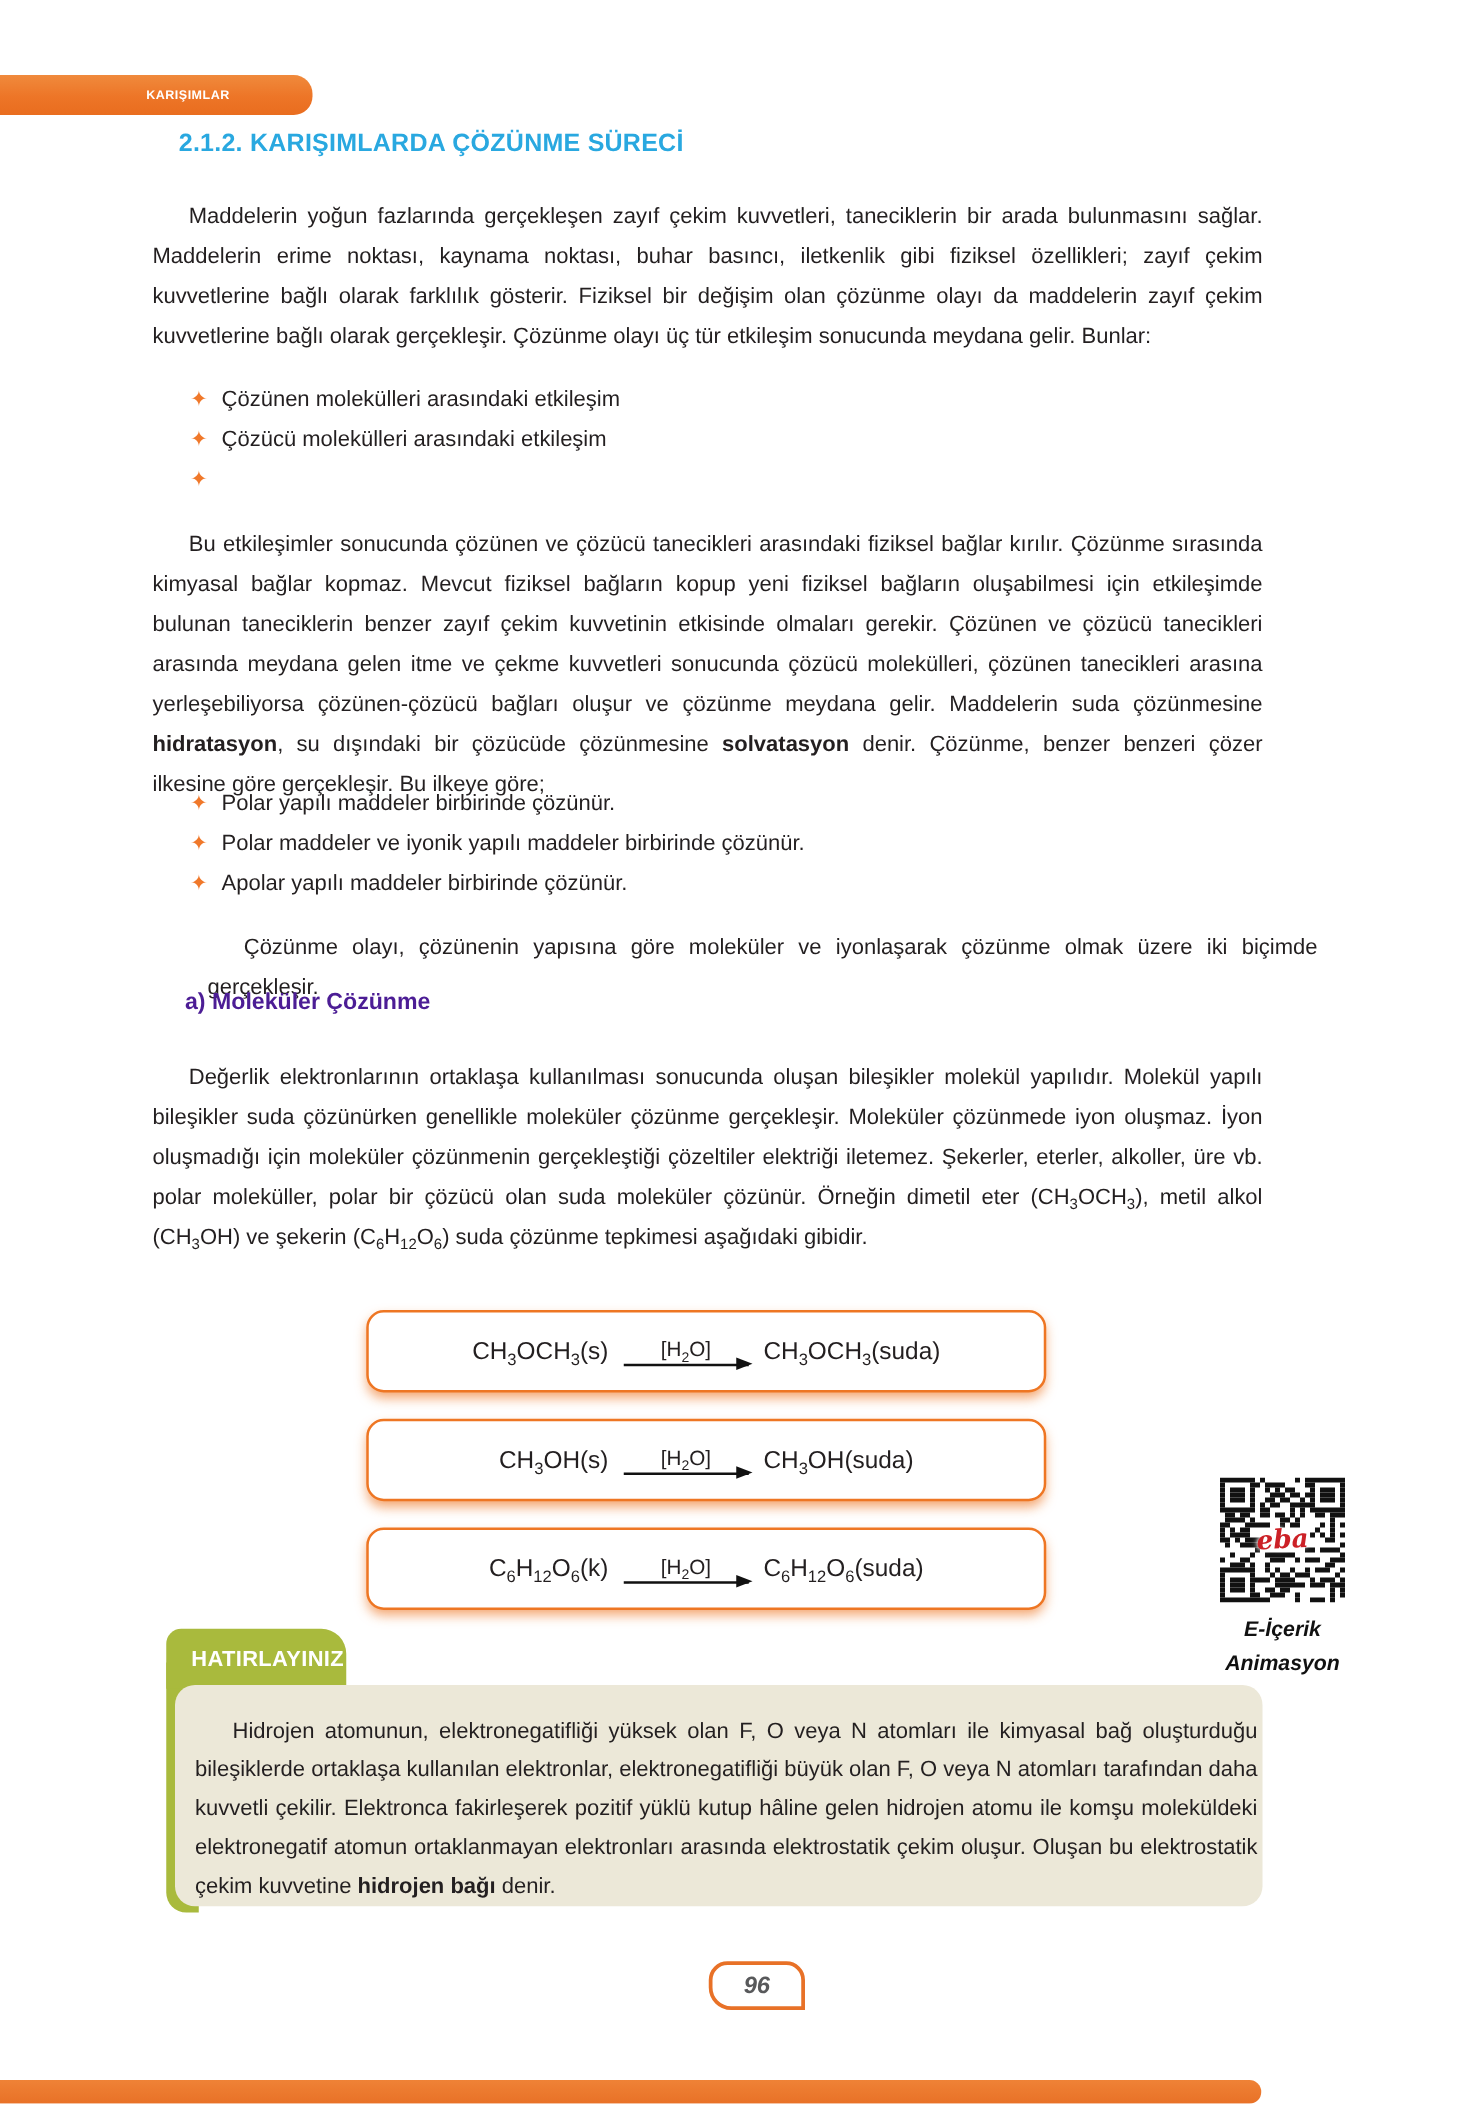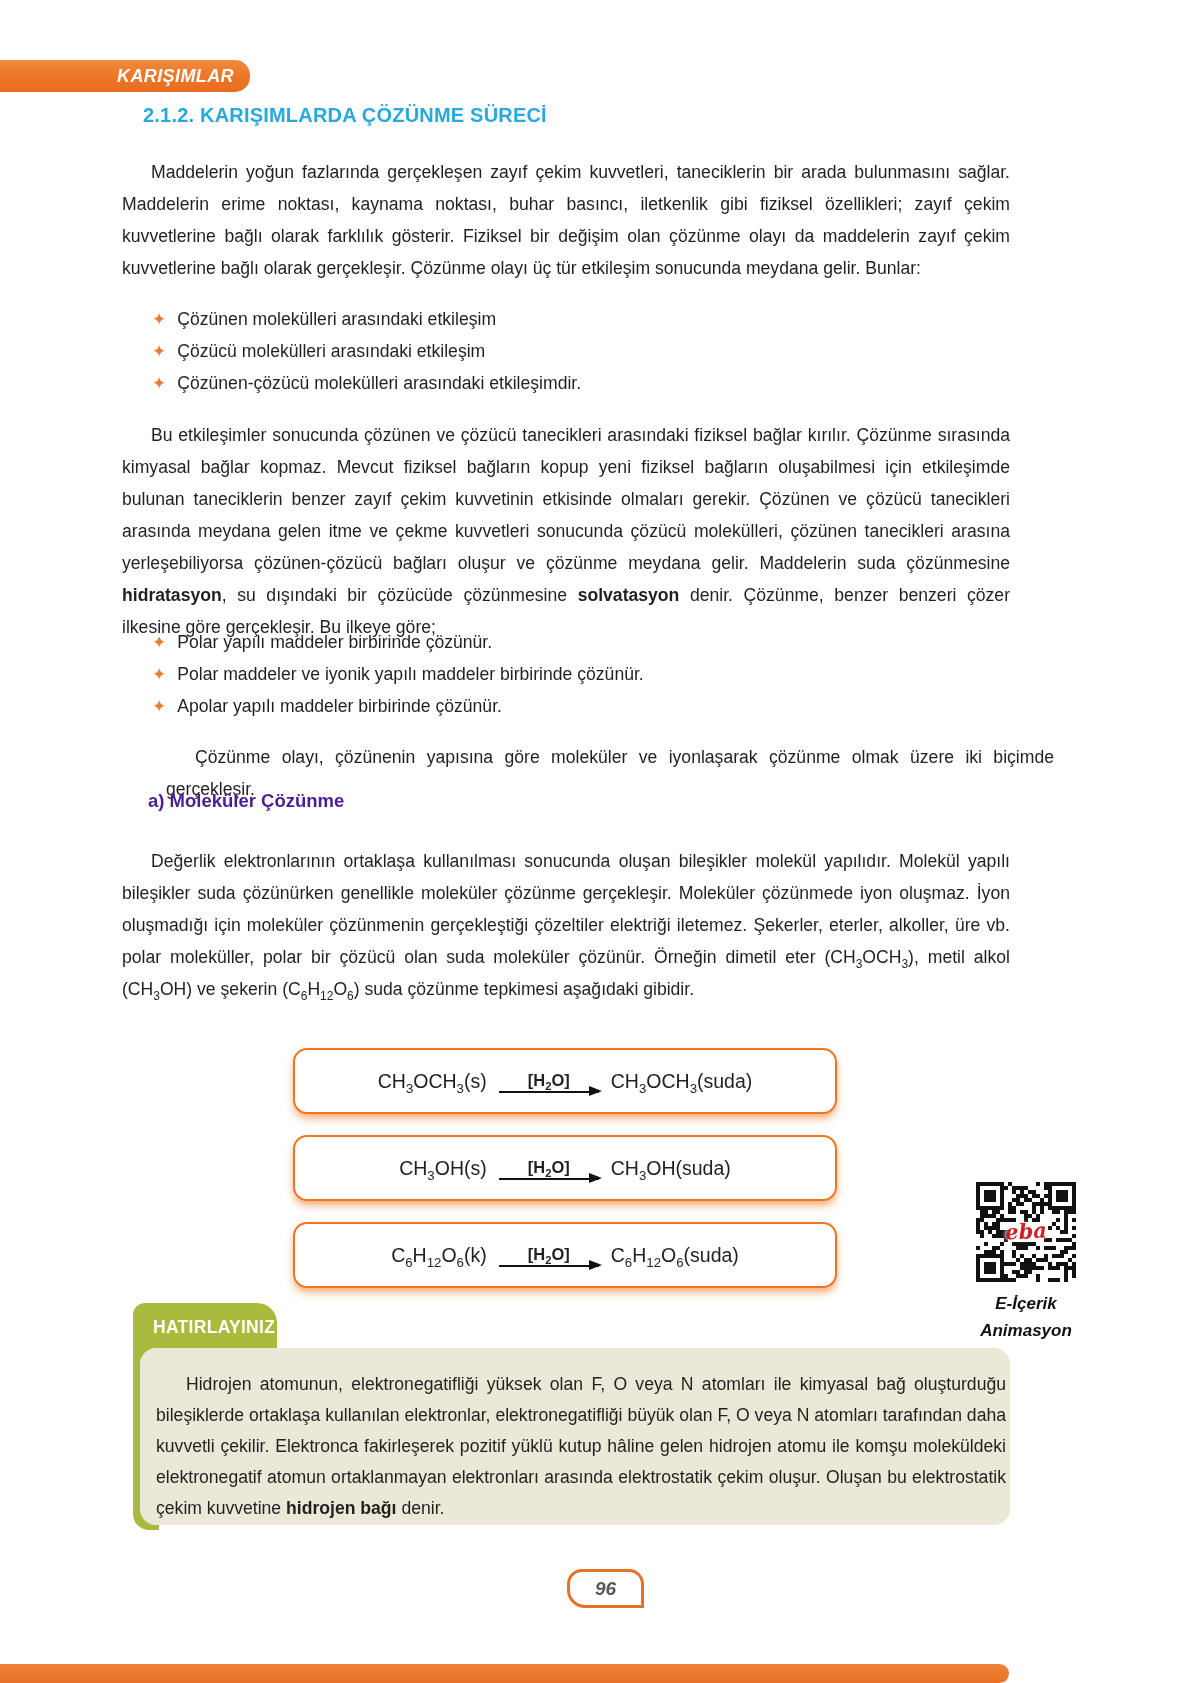--- a/index.html
+++ b/index.html
@@ -9,22 +9,22 @@
     font-family:"Liberation Sans","DejaVu Sans",sans-serif;color:#231f20;
   }
   
   .banner-tab{
     position:absolute;left:0;top:60px;width:250px;height:32px;
     background:linear-gradient(180deg,#f08a3c,#ed7527 55%,#e96d1f);
     border-radius:0 15px 15px 0;
     display:flex;align-items:center;
   }
   .banner-tab span{
-    margin-left:117px;color:#fff;font-weight:bold;font-style:italic;
-    font-size:18px;letter-spacing:.4px;
+    margin-left:117px;color:#fff;font-weight:bold;
+    font-size:10px;letter-spacing:.4px;
   }
   
   .h-blue{
     position:absolute;left:143px;top:104px;
     color:#29a8e0;font-weight:bold;font-size:20px;letter-spacing:.2px;
   }
   .h-pink{
     position:absolute;left:148px;top:790px;
     color:#4c1d95;font-weight:bold;font-size:18.5px;
   }
@@ -44,21 +44,21 @@
   .star{color:#f0782a;font-size:17px;margin-right:11px;line-height:1;}
   
   .eq-box{
     position:absolute;left:293px;width:540px;height:62px;background:#fff;
     border:2.5px solid #ee7623;border-radius:14px;
     box-shadow:0 5px 9px -1px rgba(238,118,35,.65);
     display:flex;align-items:center;justify-content:center;
     font-size:19.5px;
   }
   #eq1{top:1048px;} #eq2{top:1135px;text-align:center;} #eq3{top:1222px;}
-  .rxn-arrow{display:flex;flex-direction:column;align-items:center;margin:0 12px;transform:translateY(5px);font-weight:bold;}
+  .rxn-arrow{display:flex;flex-direction:column;align-items:center;margin:0 12px;transform:translateY(5px);}
   .rxn-cond{font-size:16.5px;line-height:1;margin-bottom:3px;}
   .arrow-line{position:relative;width:100px;height:0;border-bottom:2.6px solid #111;margin-bottom:7px;}
   .arrow-line::after{
     content:"";position:absolute;right:-3px;top:-5px;
     border-left:13px solid #111;border-top:5px solid transparent;border-bottom:5px solid transparent;
   }
   
   .qr-block{position:absolute;left:961px;top:1182px;width:130px;text-align:center;}
   .qr-wrap{position:relative;width:100px;height:100px;margin:0 auto;}
   .qr-logo{
@@ -116,21 +116,20 @@
     <li>
         <span class="star">✦</span>
         <span>Çözünen molekülleri arasındaki etkileşim</span>
       </li>
     <li>
         <span class="star">✦</span>
         <span>Çözücü molekülleri arasındaki etkileşim</span>
       </li>
     <li>
         <span class="star">✦</span>
-        <span>Çözünen-çözücü molekülleri arasındaki etkileşimdir.</span>
       </li>
   </ul>
 
   <p class="para" id="p2"><span>Bu etkileşimler sonucunda çözünen ve çözücü tanecikleri arasındaki fiziksel bağlar kırılır. Çözünme sırasında kimyasal bağlar kopmaz. Mevcut fiziksel bağların kopup yeni fiziksel bağların oluşabilmesi için etkileşimde bulunan taneciklerin benzer zayıf çekim kuvvetinin etkisinde olmaları gerekir. Çözünen ve çözücü tanecikleri arasında meydana gelen itme ve çekme kuvvetleri sonucunda çözücü molekülleri, çözünen tanecikleri arasına yerleşebiliyorsa çözünen-çözücü bağları oluşur ve çözünme meydana gelir. Maddelerin suda çözünmesine </span><span class="b">hidratasyon</span><span>, su dışındaki bir çözücüde çözünmesine </span><span class="b">solvatasyon</span><span> denir. Çözünme, benzer benzeri çözer ilkesine göre gerçekleşir. Bu ilkeye göre;</span></p>
 
   <ul class="bullets" id="bullets2">
     <li>
         <span class="star">✦</span>
         <span>Polar yapılı maddeler birbirinde çözünür.</span>
       </li>

